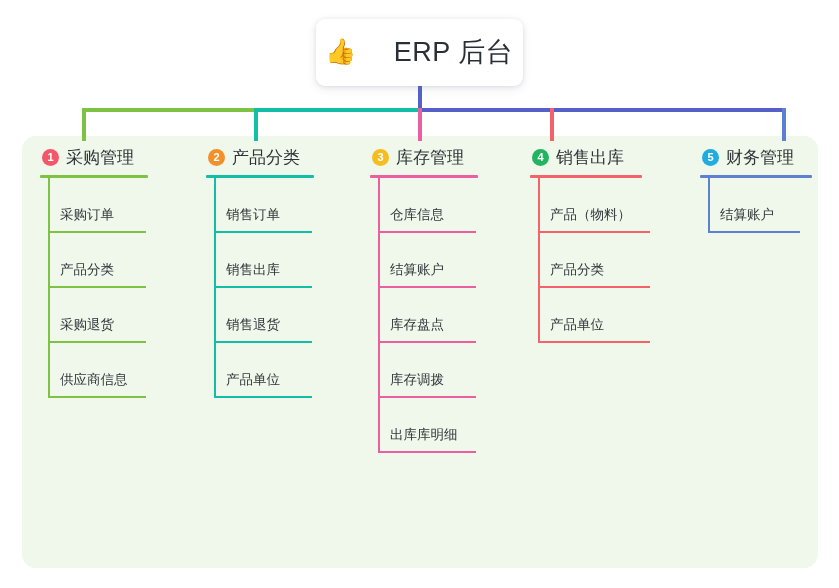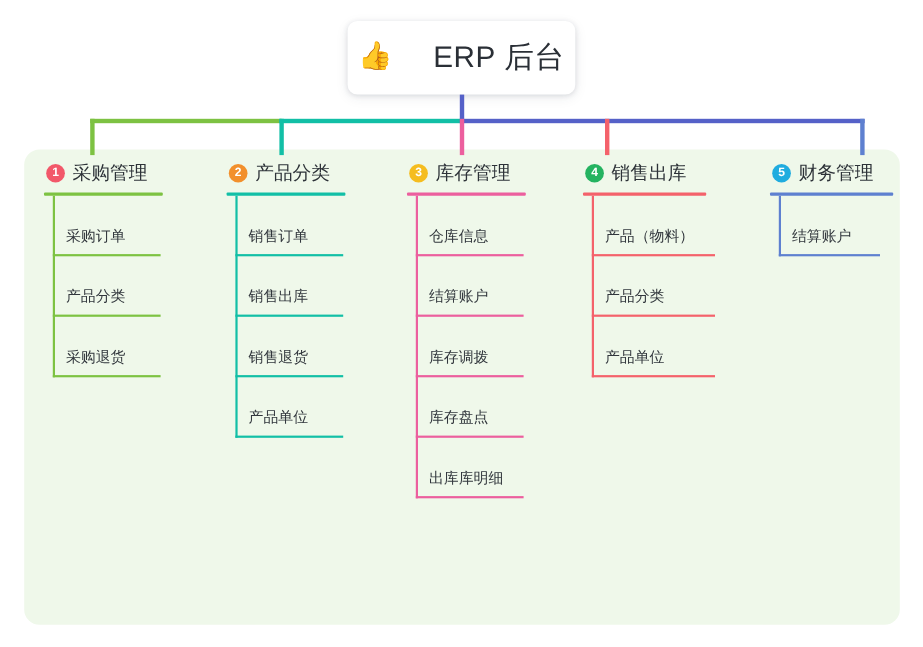--- a/index.html
+++ b/index.html
@@ -213,20 +213,24 @@
         <span class="item-rule" style="background: rgb(125, 194, 66);"></span>
       </div>
       <div class="item">
         <span class="item-label">产品分类</span>
         <span class="item-rule" style="background: rgb(125, 194, 66);"></span>
       </div>
       <div class="item">
         <span class="item-label">采购退货</span>
         <span class="item-rule" style="background: rgb(125, 194, 66);"></span>
       </div>
+      <div class="item">
+        <span class="item-label">供应商信息</span>
+        <span class="item-rule" style="background: rgb(125, 194, 66);"></span>
+      </div>
     </div>
 </div>
 
 <div class="column" id="col-2">
   <div class="col-head">
     <span class="badge" style="background: rgb(242, 144, 44);">2</span>
     <span class="col-title">产品分类</span>
   </div>
   <div class="col-rule" style="background: rgb(18, 191, 166);"></div>
   <div class="items">
@@ -260,25 +264,25 @@
     <div class="spine" style="background: rgb(236, 95, 158);"></div>
   <div class="item">
         <span class="item-label">仓库信息</span>
         <span class="item-rule" style="background: rgb(236, 95, 158);"></span>
       </div>
       <div class="item">
         <span class="item-label">结算账户</span>
         <span class="item-rule" style="background: rgb(236, 95, 158);"></span>
       </div>
       <div class="item">
+        <span class="item-label">库存盘点</span>
+        <span class="item-rule" style="background: rgb(236, 95, 158);"></span>
+      </div>
+      <div class="item">
         <span class="item-label">库存调拨</span>
-        <span class="item-rule" style="background: rgb(236, 95, 158);"></span>
-      </div>
-      <div class="item">
-        <span class="item-label">库存盘点</span>
         <span class="item-rule" style="background: rgb(236, 95, 158);"></span>
       </div>
       <div class="item">
         <span class="item-label">出库库明细</span>
         <span class="item-rule" style="background: rgb(236, 95, 158);"></span>
       </div>
     </div>
 </div>
 
 <div class="column" id="col-4">

